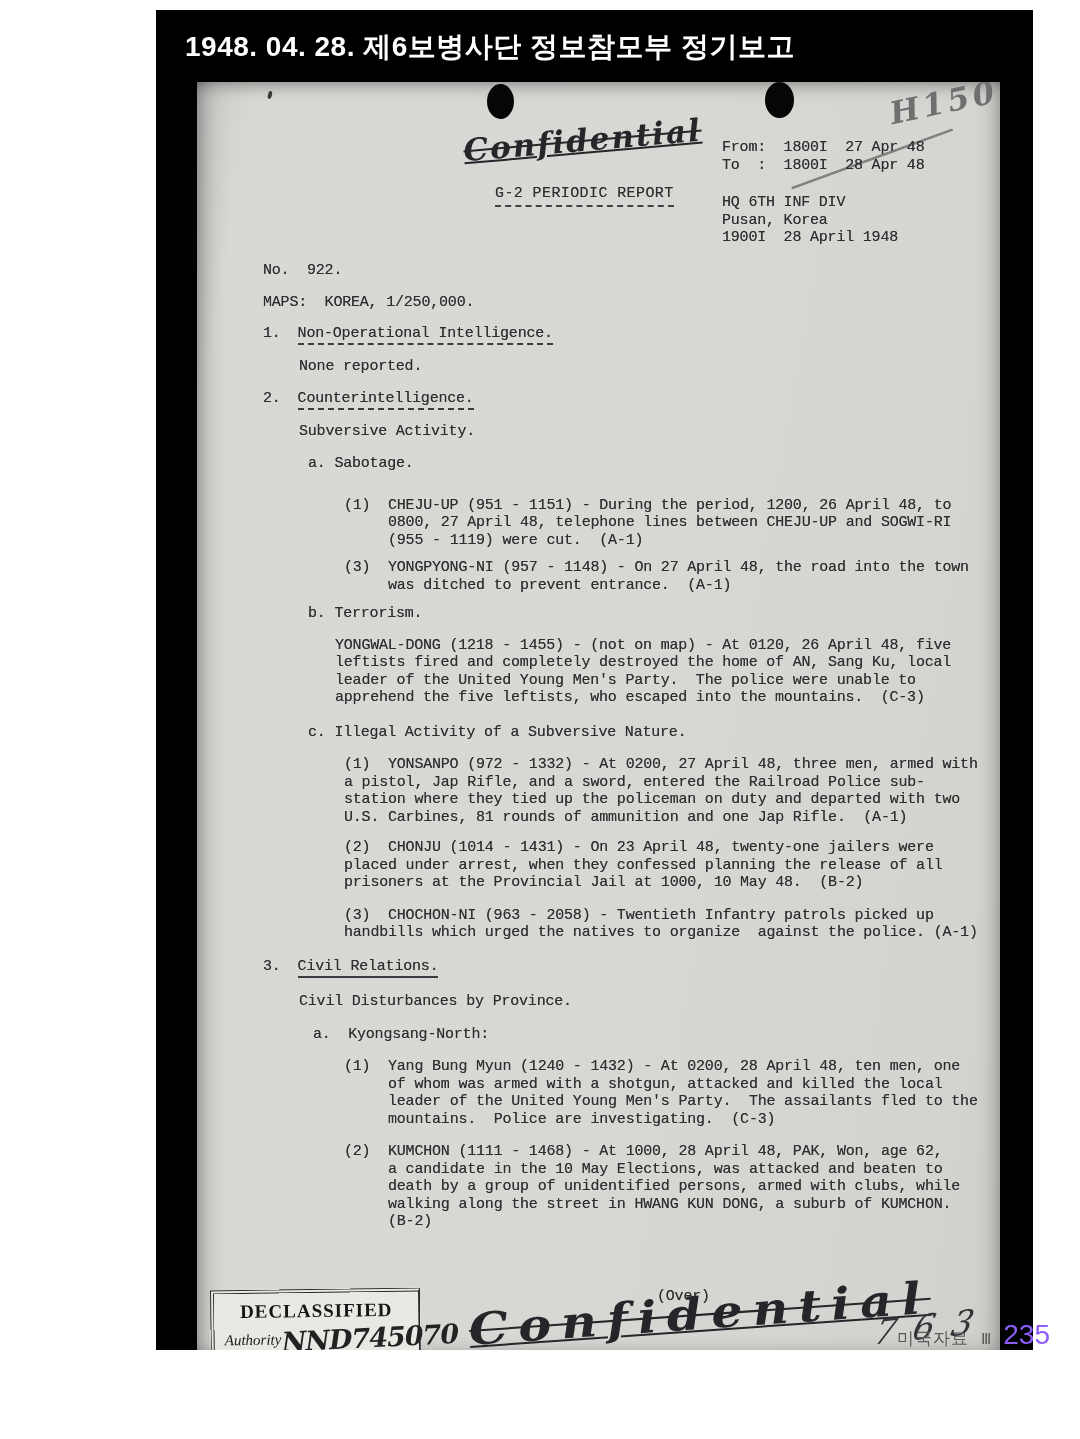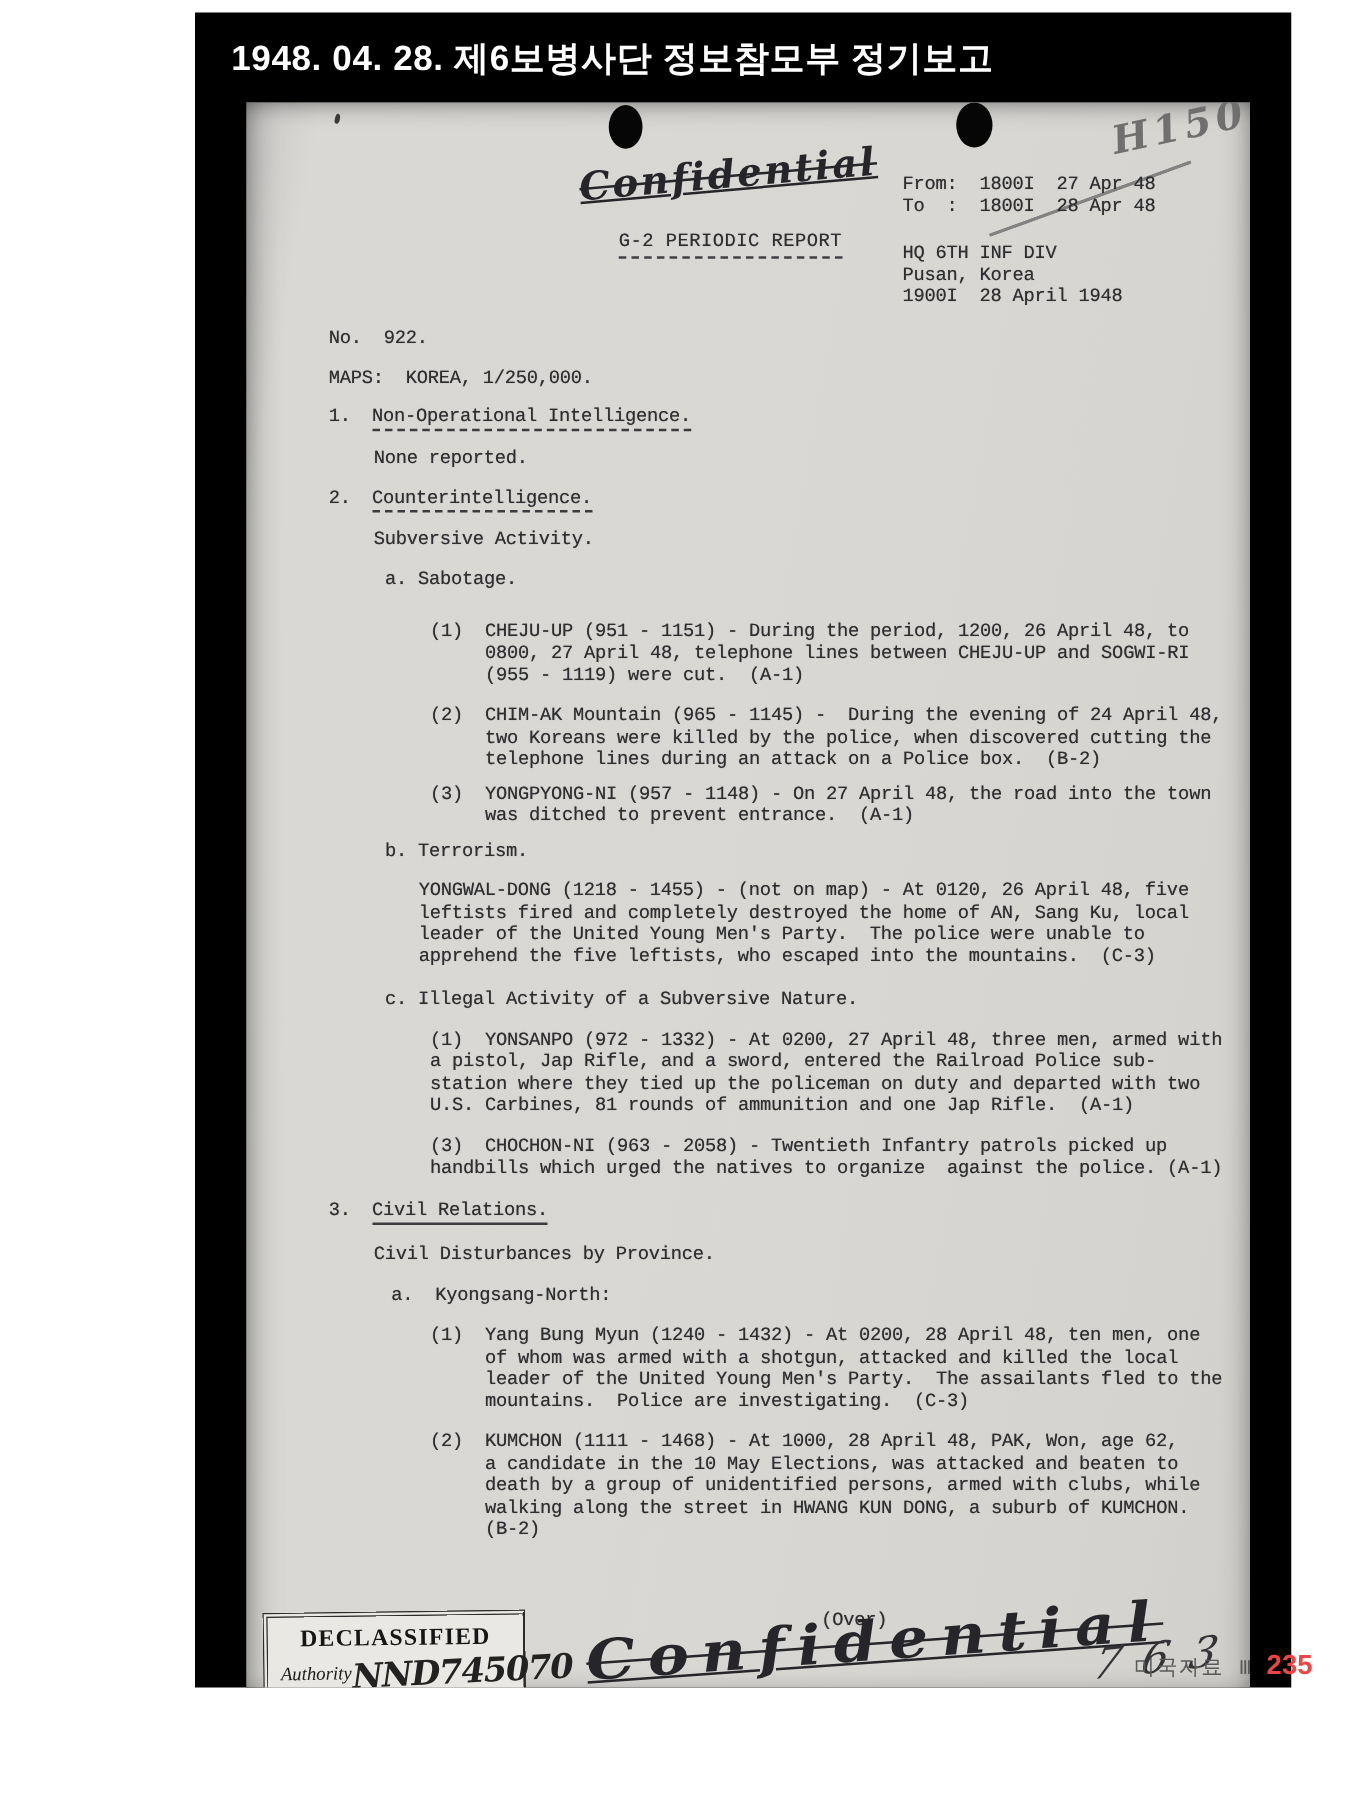--- a/index.html
+++ b/index.html
@@ -97,21 +97,21 @@
     transform:rotate(-2deg); vertical-align:-4px;
   }
 
   
   .footer {
     position:absolute; right:30px; top:1319px;
     display:flex; align-items:baseline; gap:12px; white-space:nowrap;
   }
   .footer .src { font-size:17px; color:#595959; letter-spacing:1px; }
   .footer .vol { font-size:15px; color:#595959; }
-  .footer .pg  { font-size:22px; font-weight:700; color:#ef4444; }
+  .footer .pg  { font-size:28px; font-weight:400; color:#8b5cf6; }
 </style>
 </head>
 <body>
 
 <div class="frame">
   <div class="titlebar">
     <span class="kr-title">1948. 04. 28. 제6보병사단 정보참모부 정기보고</span>
   </div>
 
   <div class="paper">
@@ -137,37 +137,37 @@
       <div class="tw" style="margin-top:14px"><span>1.</span><span class="sec-title u-dash">Non-Operational Intelligence.</span></div>
       <div class="tw" style="margin-top:15px; padding-left:36px">None reported.</div>
 
       <div class="tw" style="margin-top:15px"><span>2.</span><span class="sec-title u-dash">Counterintelligence.</span></div>
       <div class="tw" style="margin-top:15px; padding-left:36px">Subversive Activity.</div>
 
       <div class="tw" style="margin-top:15px; padding-left:45px">a. Sabotage.</div>
       <div class="tw" style="margin-top:24px; padding-left:81px">(1)  CHEJU-UP (951 - 1151) - During the period, 1200, 26 April 48, to
      0800, 27 April 48, telephone lines between CHEJU-UP and SOGWI-RI
      (955 - 1119) were cut.  (A-1)</div>
-      <div class="tw" style="margin-top:15px; padding-left:81px">(2)  CHIM-AK Mountain (965 - 1145) -  During the evening of 24 April 48,
-     two Koreans were killed by the police, when discovered cutting the
-     telephone lines during an attack on a Police box.  (B-2)</div>
       <div class="tw" style="margin-top:10px; padding-left:81px">(3)  YONGPYONG-NI (957 - 1148) - On 27 April 48, the road into the town
      was ditched to prevent entrance.  (A-1)</div>
 
       <div class="tw" style="margin-top:11px; padding-left:45px">b. Terrorism.</div>
       <div class="tw" style="margin-top:14px; padding-left:72px">YONGWAL-DONG (1218 - 1455) - (not on map) - At 0120, 26 April 48, five
 leftists fired and completely destroyed the home of AN, Sang Ku, local
 leader of the United Young Men's Party.  The police were unable to
 apprehend the five leftists, who escaped into the mountains.  (C-3)</div>
 
       <div class="tw" style="margin-top:17px; padding-left:45px">c. Illegal Activity of a Subversive Nature.</div>
       <div class="tw" style="margin-top:15px; padding-left:81px">(1)  YONSANPO (972 - 1332) - At 0200, 27 April 48, three men, armed with
 a pistol, Jap Rifle, and a sword, entered the Railroad Police sub-
 station where they tied up the policeman on duty and departed with two
 U.S. Carbines, 81 rounds of ammunition and one Jap Rifle.  (A-1)</div>
+      <div class="tw" style="margin-top:13px; padding-left:81px">(2)  CHONJU (1014 - 1431) - On 23 April 48, twenty-one jailers were
+placed under arrest, when they confessed planning the release of all
+prisoners at the Provincial Jail at 1000, 10 May 48.  (B-2)</div>
       <div class="tw" style="margin-top:15px; padding-left:81px">(3)  CHOCHON-NI (963 - 2058) - Twentieth Infantry patrols picked up
 handbills which urged the natives to organize  against the police. (A-1)</div>
 
       <div class="tw" style="margin-top:16px"><span>3.</span><span class="sec-title u-solid">Civil Relations.</span></div>
       <div class="tw" style="margin-top:18px; padding-left:36px">Civil Disturbances by Province.</div>
 
       <div class="tw" style="margin-top:15px; padding-left:50px">a.  Kyongsang-North:</div>
       <div class="tw" style="margin-top:15px; padding-left:81px">(1)  Yang Bung Myun (1240 - 1432) - At 0200, 28 April 48, ten men, one
      of whom was armed with a shotgun, attacked and killed the local
      leader of the United Young Men's Party.  The assailants fled to the

